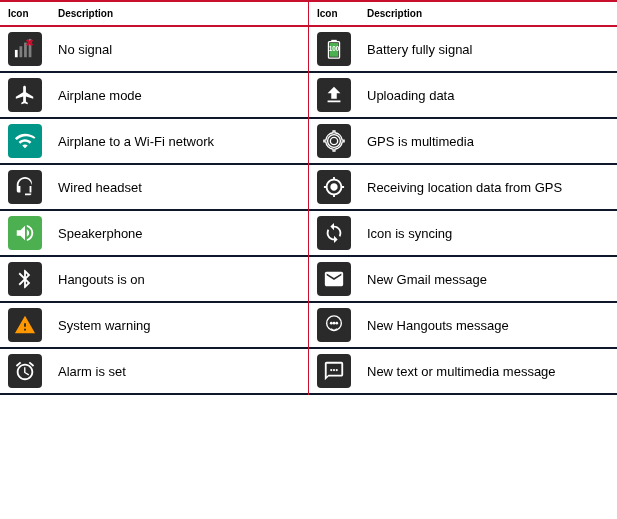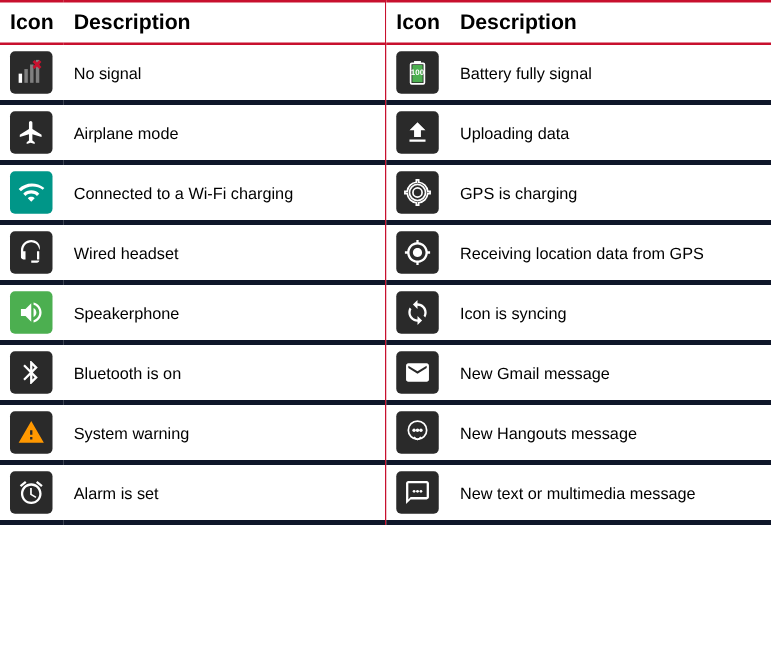--- a/index.html
+++ b/index.html
@@ -16,28 +16,28 @@
     }
     table {
       width: 100%;
       border-collapse: collapse;
     }
     th {
       background: #fff;
       text-align: left;
       padding: 6px 8px;
       font-weight: bold;
-      font-size: 17px;
+      font-size: 10px;
       border-bottom: 2px solid #c8102e;
       border-top: 2px solid #c8102e;
     }
     td {
       padding: 5px 8px;
       vertical-align: middle;
-      border-bottom: 4px solid #0f172a;
+      border-bottom: 2px solid #0f172a;
       font-size: 13px;
     }
     .icon-cell {
       width: 44px;
       text-align: center;
     }
     .icon-box {
       display: inline-flex;
       align-items: center;
       justify-content: center;
@@ -105,21 +105,21 @@
       </tr>
 
       <tr>
         <td class="icon-cell">
           <div class="icon-box icon-teal">
             <svg viewBox="0 0 24 24" xmlns="http://www.w3.org/2000/svg">
               <path d="M1 9l2 2c5.07-5.07 13.26-5.64 19-1.43l1.44-1.44C16.1 2.46 6.95 3.09 1 9zm8 8l3 3 3-3c-1.65-1.66-4.34-1.66-6 0zm-4-4l2 2c2.76-2.76 7.24-2.76 10 0l2-2C15.14 9.14 8.87 9.14 5 13z" fill="#fff"></path>
             </svg>
           </div>
         </td>
-        <td>Connected to a Wi-Fi charging</td>
+        <td>Airplane to a Wi-Fi network</td>
       </tr>
 
       <tr>
         <td class="icon-cell">
           <div class="icon-box icon-dark">
             <svg viewBox="0 0 24 24" xmlns="http://www.w3.org/2000/svg">
               <path d="M12 1C7.03 1 3 5.03 3 10v6c0 1.1.9 2 2 2h2v-7H5v-1c0-3.87 3.13-7 7-7s7 3.13 7 7v1h-2v7h2v1h-7v2h5c1.1 0 2-.9 2-2V10C21 5.03 16.97 1 12 1z" fill="#fff"></path>
             </svg>
           </div>
         </td>
@@ -140,21 +140,21 @@
 
 
       <tr>
         <td class="icon-cell">
           <div class="icon-box icon-dark">
             <svg viewBox="0 0 24 24" xmlns="http://www.w3.org/2000/svg">
               <path d="M17.71 7.71L12 2h-1v7.59L6.41 5 5 6.41 10.59 12 5 17.59 6.41 19 11 14.41V22h1l5.71-5.71-4.3-4.29 4.3-4.29zM13 5.83l1.88 1.88L13 9.59V5.83zm1.88 10.46L13 18.17v-3.76l1.88 1.88z" fill="#fff"></path>
             </svg>
           </div>
         </td>
-        <td>Bluetooth is on</td>
+        <td>Hangouts is on</td>
       </tr>
 
       <tr>
         <td class="icon-cell">
           <div class="icon-box icon-dark">
             <svg viewBox="0 0 24 24" xmlns="http://www.w3.org/2000/svg">
               <path d="M1 21h22L12 2 1 21zm12-3h-2v-2h2v2zm0-4h-2v-4h2v4z" fill="#ff9800"></path>
             </svg>
           </div>
         </td>
@@ -213,21 +213,21 @@
       </tr>
 
       <tr>
         <td class="icon-cell">
           <div class="icon-box icon-dark">
             <svg viewBox="0 0 24 24" xmlns="http://www.w3.org/2000/svg">
               <path d="M12 8c-2.21 0-4 1.79-4 4s1.79 4 4 4 4-1.79 4-4-1.79-4-4-4zm8.94 3c-.46-4.17-3.77-7.48-7.94-7.94V1h-2v2.06C6.83 3.52 3.52 6.83 3.06 11H1v2h2.06c.46 4.17 3.77 7.48 7.94 7.94V23h2v-2.06c4.17-.46 7.48-3.77 7.94-7.94H23v-2h-2.06zM12 19c-3.87 0-7-3.13-7-7s3.13-7 7-7 7 3.13 7 7-3.13 7-7 7z" fill="none" stroke="#fff" stroke-width="1.5"></path>
             </svg>
           </div>
         </td>
-        <td>GPS is charging</td>
+        <td>GPS is multimedia</td>
       </tr>
 
       <tr>
         <td class="icon-cell">
           <div class="icon-box icon-dark">
             <svg viewBox="0 0 24 24" xmlns="http://www.w3.org/2000/svg">
               <path d="M12 8c-2.21 0-4 1.79-4 4s1.79 4 4 4 4-1.79 4-4-1.79-4-4-4zm8.94 3c-.46-4.17-3.77-7.48-7.94-7.94V1h-2v2.06C6.83 3.52 3.52 6.83 3.06 11H1v2h2.06c.46 4.17 3.77 7.48 7.94 7.94V23h2v-2.06c4.17-.46 7.48-3.77 7.94-7.94H23v-2h-2.06zM12 19c-3.87 0-7-3.13-7-7s3.13-7 7-7 7 3.13 7 7-3.13 7-7 7z" fill="#fff"></path>
               <circle cx="12" cy="12" r="3" fill="#fff"></circle>
             </svg>
           </div>

